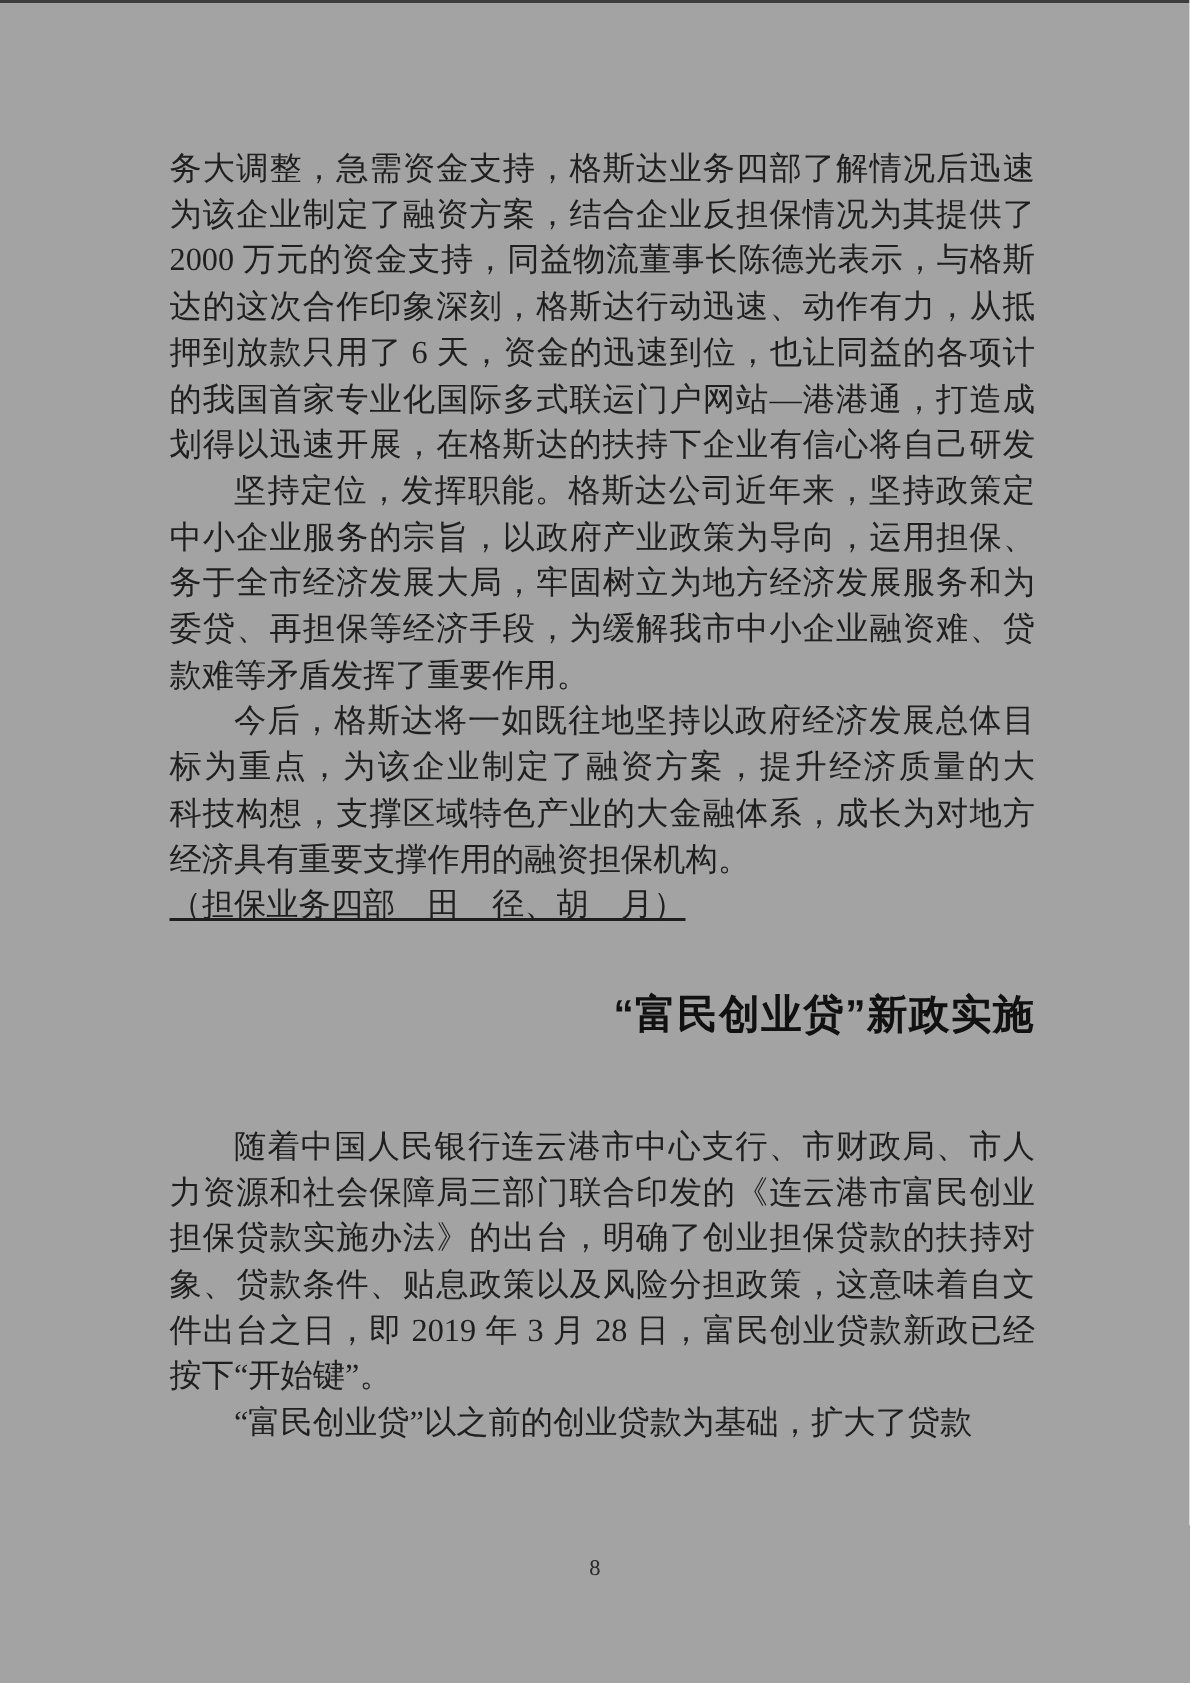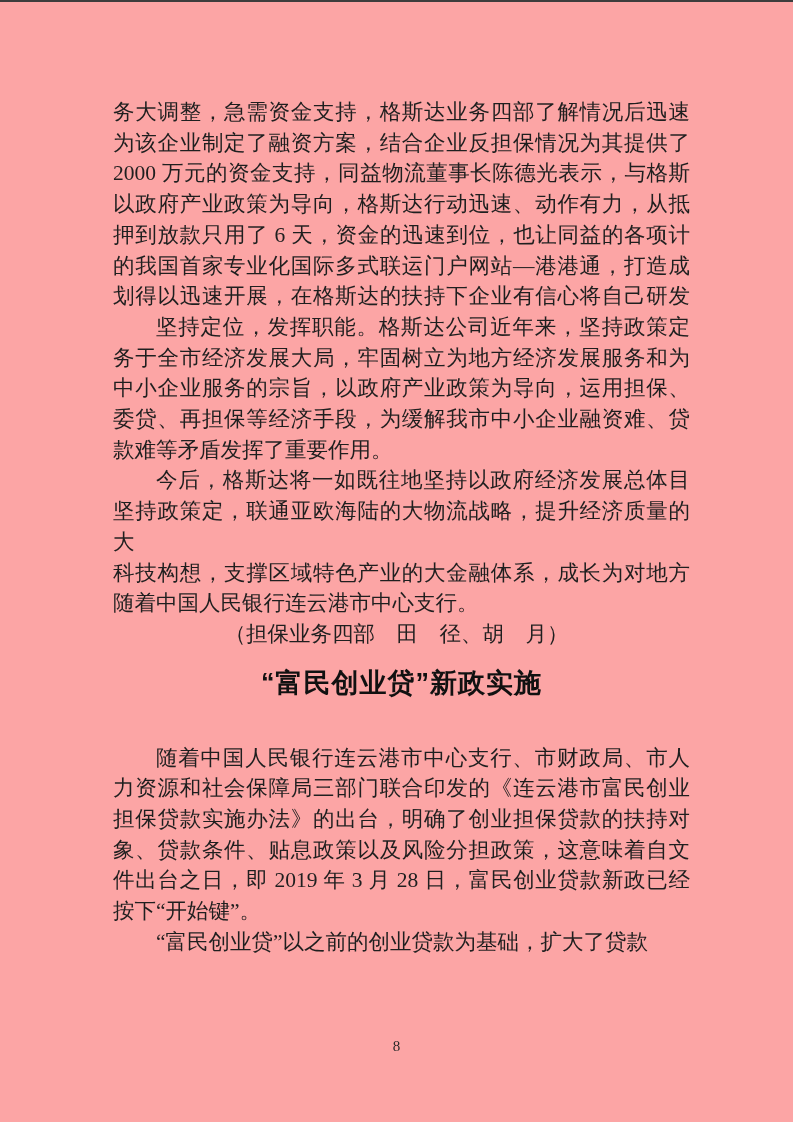--- a/index.html
+++ b/index.html
@@ -4,21 +4,21 @@
 <style>
   html, body {
     margin: 0;
     padding: 0;
     background: #ffffff;
   }
   .page {
     position: relative;
     width: 793px;
     height: 1122px;
-    background: #fca5a5;
+    background: #a3a3a3;
     overflow: hidden;
     font-family: "Liberation Serif", "DejaVu Serif", serif;
     color: #1f1f1f;
   }
   .top-edge {
     position: absolute;
     top: 0;
     left: 0;
     width: 793px;
     height: 2px;
@@ -41,35 +41,36 @@
     text-align: justify;
     text-align-last: justify;
     text-justify: inter-ideograph;
   }
   .ind {
     text-indent: 2em;
   }
   .byline {
     font-size: 21.5px;
     line-height: 30.7px;
-    text-align: center;
+    text-align: left;
     padding-right: 10px;
+    text-decoration: underline;
   }
   .article-title {
-    margin-top: 12px;
+    margin-top: 36px;
     font-family: "Liberation Sans", "DejaVu Sans", sans-serif;
     font-weight: 700;
     font-size: 27px;
     line-height: 42px;
-    text-align: center;
+    text-align: right;
     color: #111111;
     letter-spacing: 1px;
   }
   .para-after-title {
-    margin-top: 39px;
+    margin-top: 52px;
   }
   .page-number {
     position: absolute;
     top: 1037px;
     left: 0;
     width: 793px;
     text-align: center;
     font-size: 15px;
     line-height: 18px;
     color: #2a2a2a;
@@ -80,39 +81,39 @@
 
 <div class="page">
   <div class="top-edge"></div>
 
   <div class="content">
 
     <div>
       <div class="ln fill">务大调整，急需资金支持，格斯达业务四部了解情况后迅速</div>
       <div class="ln fill">为该企业制定了融资方案，结合企业反担保情况为其提供了</div>
       <div class="ln fill">2000 万元的资金支持，同益物流董事长陈德光表示，与格斯</div>
-      <div class="ln fill">以政府产业政策为导向，格斯达行动迅速、动作有力，从抵</div>
+      <div class="ln fill">达的这次合作印象深刻，格斯达行动迅速、动作有力，从抵</div>
       <div class="ln fill">押到放款只用了 6 天，资金的迅速到位，也让同益的各项计</div>
       <div class="ln fill">的我国首家专业化国际多式联运门户网站—港港通，打造成</div>
       <div class="ln fill">划得以迅速开展，在格斯达的扶持下企业有信心将自己研发</div>
     </div>
 
     <div>
       <div class="ln fill ind">坚持定位，发挥职能。格斯达公司近年来，坚持政策定</div>
+      <div class="ln fill">中小企业服务的宗旨，以政府产业政策为导向，运用担保、</div>
       <div class="ln fill">务于全市经济发展大局，牢固树立为地方经济发展服务和为</div>
-      <div class="ln fill">中小企业服务的宗旨，以政府产业政策为导向，运用担保、</div>
       <div class="ln fill">委贷、再担保等经济手段，为缓解我市中小企业融资难、贷</div>
       <div class="ln">款难等矛盾发挥了重要作用。</div>
     </div>
 
     <div>
       <div class="ln fill ind">今后，格斯达将一如既往地坚持以政府经济发展总体目</div>
-      <div class="ln fill">坚持政策定，联通亚欧海陆的大物流战略，提升经济质量的大</div>
+      <div class="ln fill">标为重点，为该企业制定了融资方案，提升经济质量的大</div>
       <div class="ln fill">科技构想，支撑区域特色产业的大金融体系，成长为对地方</div>
-      <div class="ln">随着中国人民银行连云港市中心支行。</div>
+      <div class="ln">经济具有重要支撑作用的融资担保机构。</div>
     </div>
 
     <div class="byline">（担保业务四部　田　径、胡　月）</div>
 
     <div class="article-title">“富民创业贷”新政实施</div>
 
     <div class="para-after-title">
       <div class="ln fill ind">随着中国人民银行连云港市中心支行、市财政局、市人</div>
       <div class="ln fill">力资源和社会保障局三部门联合印发的《连云港市富民创业</div>
       <div class="ln fill">担保贷款实施办法》的出台，明确了创业担保贷款的扶持对</div>

